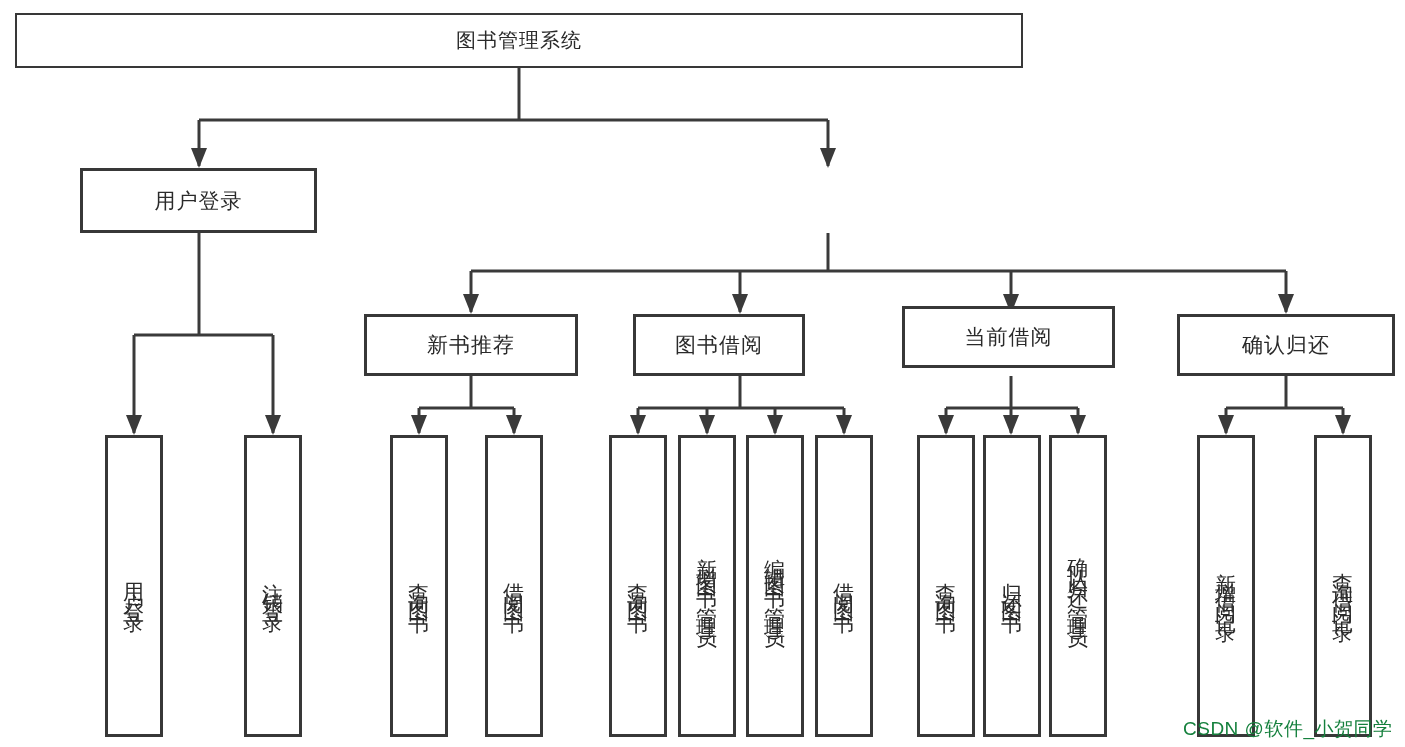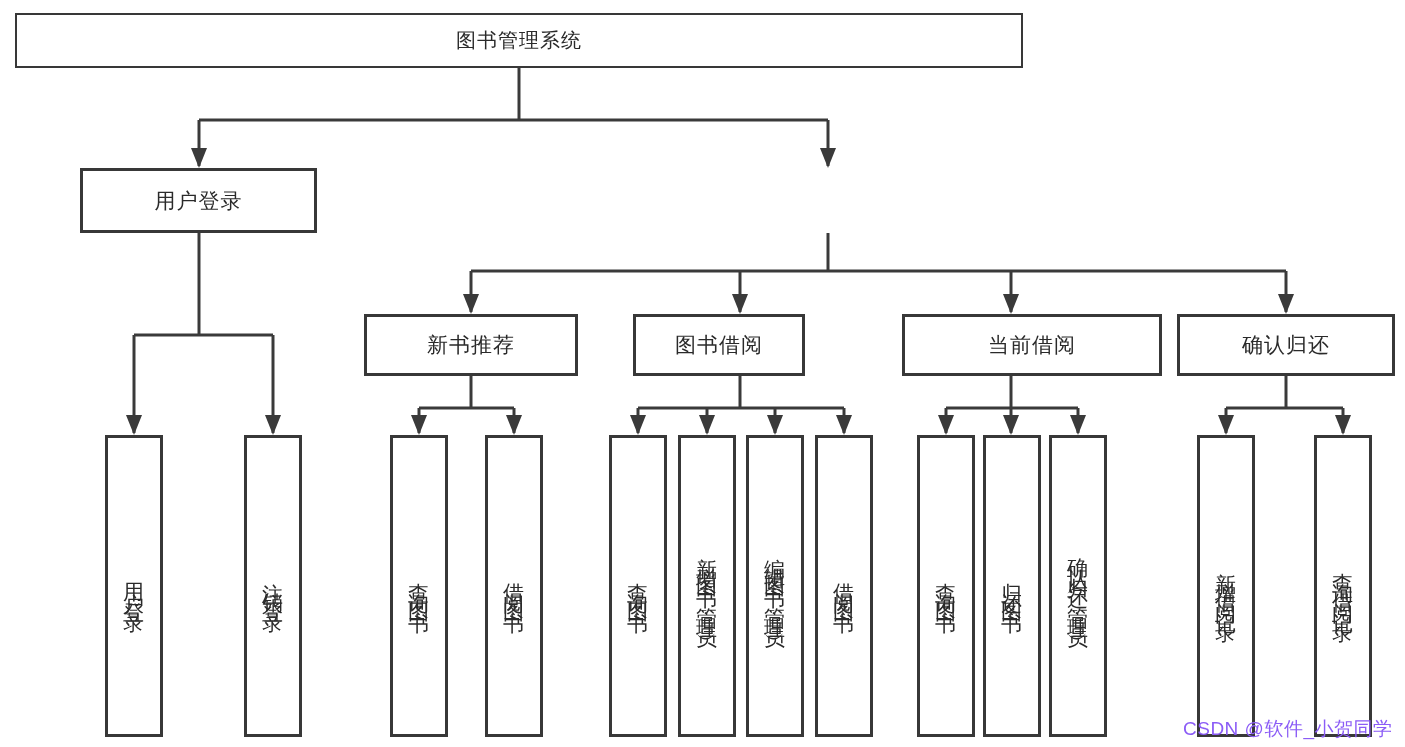--- a/index.html
+++ b/index.html
@@ -55,21 +55,21 @@
     letter-spacing: 10px;
     line-height: 1;
     color: #2a2a2a;
   }
   .watermark {
     position: absolute;
     left: 1183px;
     top: 716px;
     font-size: 19px;
     letter-spacing: 0.5px;
-    color: #8b5cf6;
+    color: #15803d;
     z-index: 2;
     white-space: nowrap;
   }
   line, polyline { stroke: #3a3a3a; stroke-width: 3; fill: none; }
   polygon { fill: #3a3a3a; stroke: none; }
 </style>
 </head>
 <body>
 
 <div id="canvas">
@@ -157,21 +157,21 @@
   <div class="node" style="left:80px; top:168px; width:237px; height:65px;">
     <span>用户登录</span>
   </div>
 
   <div class="node" style="left:364px; top:314px; width:214px; height:62px;">
     <span>新书推荐</span>
   </div>
   <div class="node" style="left:633px; top:314px; width:172px; height:62px;">
     <span>图书借阅</span>
   </div>
-  <div class="node" style="left:902px; top:314px; width:260px; height:62px;font-family:Liberation Mono, monospace;">
+  <div class="node" style="left:902px; top:306px; width:213px; height:62px;font-family:Liberation Mono, monospace;">
     <span>当前借阅</span>
   </div>
   <div class="node" style="left:1177px; top:314px; width:218px; height:62px;">
     <span>确认归还</span>
   </div>
 
   <div class="leaf" style="left:105px; top:435px;">
     <span>用户登录</span>
   </div>
   <div class="leaf" style="left:244px; top:435px;">

